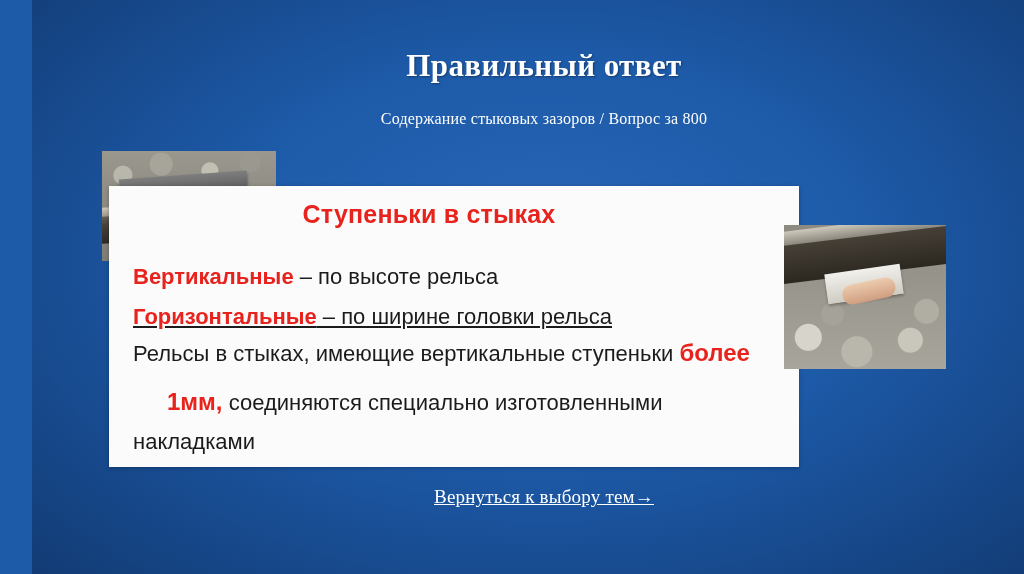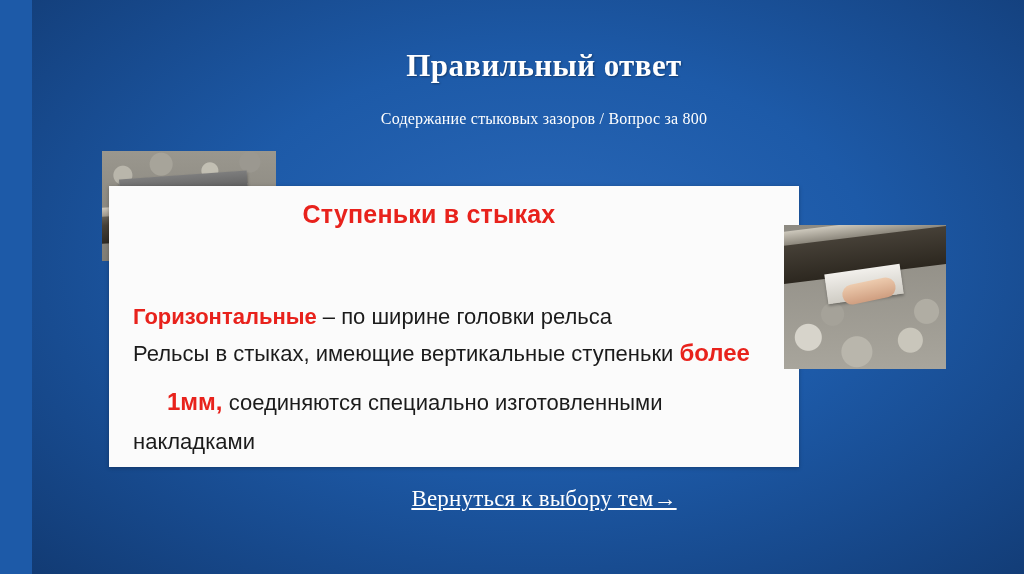--- a/index.html
+++ b/index.html
@@ -68,21 +68,21 @@
     letter-spacing: 0.2px;
   }
   .line {
     position: absolute;
     color: #1b1b1b;
     font-size: 22px;
     line-height: 26px;
     white-space: nowrap;
   }
   .line.l1 { left: 24px; top: 78px; }
-  .line.l2 { left: 24px; top: 118px; }
+  .line.l2 { left: 24px; top: 118px; text-decoration: underline; }
   .line.l3 { left: 24px; top: 154px; }
   .line.l4 { left: 58px; top: 203px; }
   .line.l5 { left: 24px; top: 243px; text-align: right; }
   .red {
     color: #e8221c;
     font-weight: bold;
   }
   .red-big {
     color: #e8221c;
     font-weight: bold;
@@ -234,21 +234,21 @@
   .back-link {
     position: absolute;
     left: 0;
     top: 486px;
     width: 1024px;
     text-align: center;
   }
   .back-link a {
     color: #ffffff;
     font-family: "Liberation Serif", serif;
-    font-size: 23px;
+    font-size: 19px;
     text-decoration: underline;
     letter-spacing: 0.2px;
     cursor: pointer;
   }
 </style>
 </head>
 <body>
 
 <div class="slide">
 
@@ -261,20 +261,23 @@
     <div class="pl-railtop"></div>
     <div class="pl-gauge"></div>
     <div class="pl-gauge2"></div>
     <div class="pl-bolt"></div>
   </div>
 
   <div class="content-card">
 
     <div class="card-heading">Ступеньки в стыках</div>
 
+    <div class="line l1">
+      <span class="red">Вертикальные</span><span> – по высоте рельса</span>
+    </div>
 
     <div class="line l2">
       <span class="red">Горизонтальные</span><span> – по ширине головки рельса</span>
     </div>
 
     <div class="line l3">
       <span>Рельсы в стыках, имеющие вертикальные ступеньки </span><span class="red-big">более</span>
     </div>
 
     <div class="line l4">

